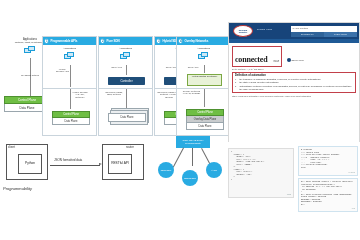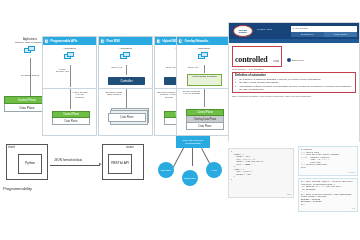--- a/index.html
+++ b/index.html
@@ -309,21 +309,21 @@
     <div class="mw-nav">SINCE 1828</div>
     <div class="mw-search">a your function</div>
     <div class="mw-tabs">
       <div class="mw-tab">DICTIONARY</div>
       <div class="mw-tab alt">THESAURUS</div>
     </div>
   </div>
   <div class="bw-strip"></div>
   <div class="bw-body">
     <div class="entry-head">
-      <span class="entry-word">controlled</span>
+      <span class="entry-word">connected</span>
       <span class="entry-pos">noun</span>
     </div>
     <div class="save-btn">
       <span class="save-ic"></span>
       <span>Saved Word</span>
     </div>
     <div class="pron">au·to·ma·tion  |  \ ˌȯ-tə-ˈmā-shən \</div>
     <div class="defbox">
       <h4>Definition of automation</h4>
       <div class="defrow">

